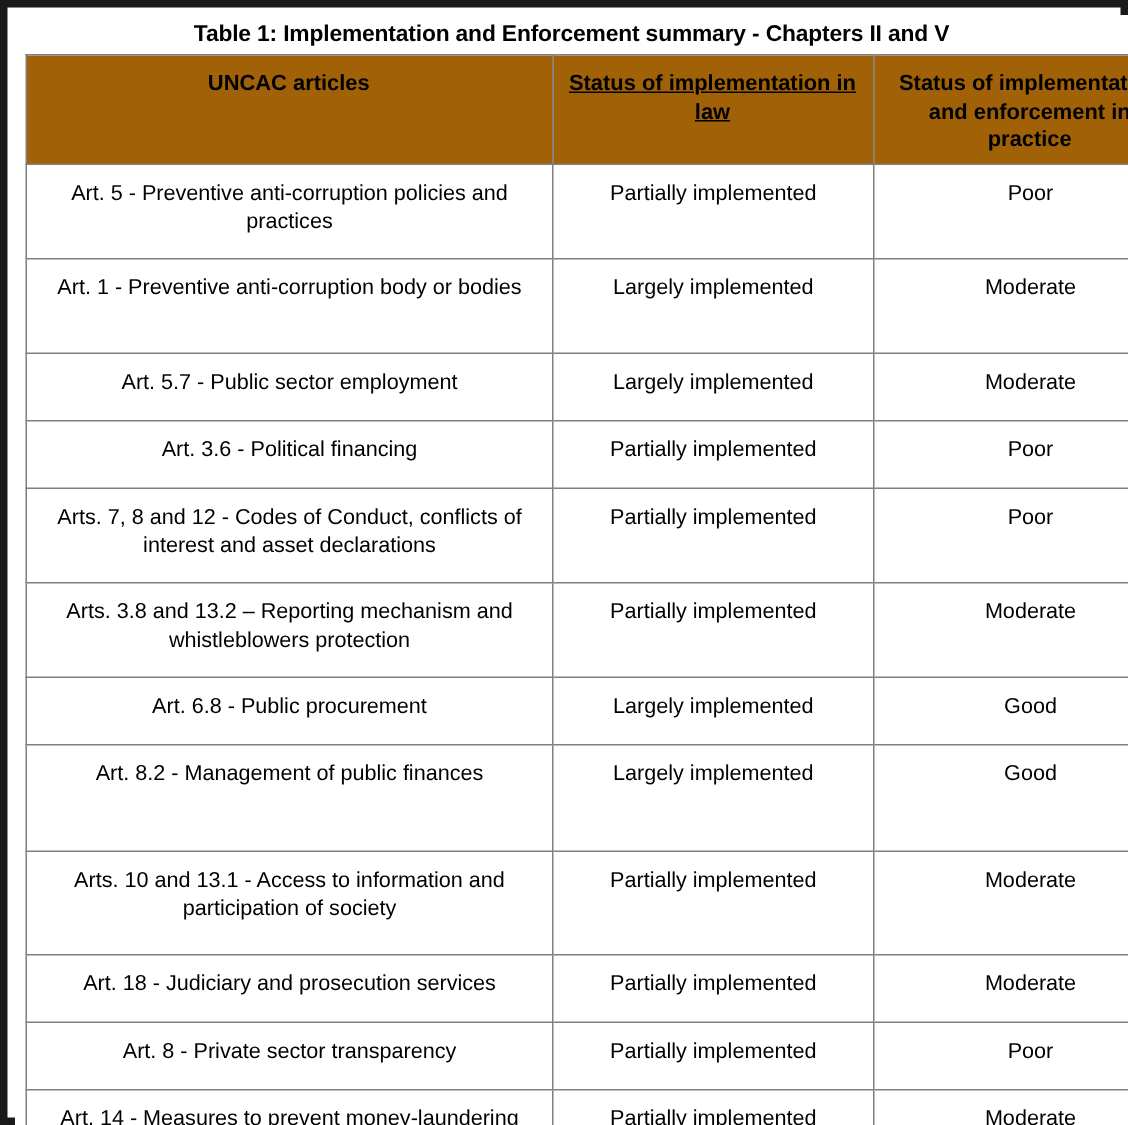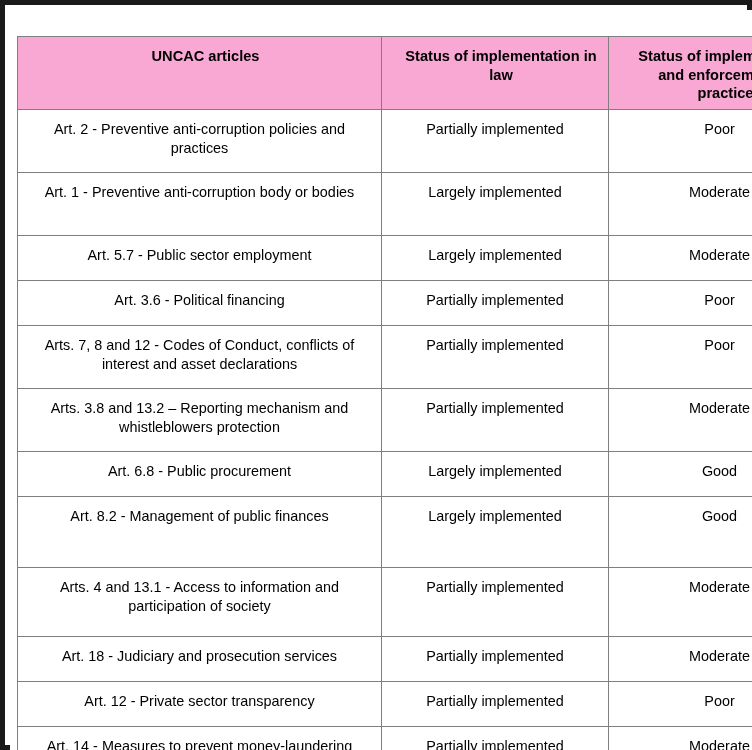--- a/index.html
+++ b/index.html
@@ -62,31 +62,31 @@
 
   .summary-table td,
   .summary-table th {
     border: 1px solid #7f7f7f;
     padding: 0;
     vertical-align: top;
     background: #ffffff;
   }
 
   .summary-table thead th {
-    background: #f9a8d4;
+    background: #a16207;
     font-weight: bold;
     font-size: 14.6px;
     line-height: 1.28;
     text-align: center;
     vertical-align: top;
-    padding: 10px 8px 6px 20px;
+    padding: 10px 8px 6px 7px;
   }
 
   .col-articles { width: 335px; }
-  .col-law { width: 198px; }
+  .col-law { width: 198px; text-decoration: underline; }
   .col-practice { width: 193px; }
 
   .summary-table tbody td {
     font-size: 14.4px;
     line-height: 1.33;
     text-align: center;
     padding: 10px 10px 8px 10px;
   }
 
   .cell-article { padding-left: 12px; padding-right: 12px; }
@@ -96,33 +96,34 @@
   tr.r-single td       { height: 26px; }
   tr.r-single-pad td   { height: 52px; }
   tr.r-tall-2line-b td { height: 50px; }
 </style>
 </head>
 <body>
 
 <div class="page-frame">
   <div class="page-inner">
 
+    <div class="table-title">Table 1: Implementation and Enforcement summary - Chapters II and V</div>
 
     <table class="summary-table">
       <thead>
         <tr>
           <th class="col-articles">UNCAC articles</th>
           <th class="col-law">Status of implementation in law</th>
           <th class="col-practice">Status of implementation and enforcement in practice</th>
         </tr>
       </thead>
       <tbody>
 
         <tr class="r-tall-2line">
-          <td class="cell-article">Art. 2 - Preventive anti-corruption policies and practices</td>
+          <td class="cell-article">Art. 5 - Preventive anti-corruption policies and practices</td>
           <td>Partially implemented</td>
           <td>Poor</td>
         </tr>
 
         <tr class="r-tall-2line">
           <td class="cell-article">Art. 1 - Preventive anti-corruption body or bodies</td>
           <td>Largely implemented</td>
           <td>Moderate</td>
         </tr>
 
@@ -156,33 +157,33 @@
           <td>Good</td>
         </tr>
 
         <tr class="r-single-pad">
           <td class="cell-article">Art. 8.2 - Management of public finances</td>
           <td>Largely implemented</td>
           <td>Good</td>
         </tr>
 
         <tr class="r-tall-2line-b">
-          <td class="cell-article">Arts. 4 and 13.1 - Access to information and participation of society</td>
+          <td class="cell-article">Arts. 10 and 13.1 - Access to information and participation of society</td>
           <td>Partially implemented</td>
           <td>Moderate</td>
         </tr>
 
         <tr class="r-single">
           <td class="cell-article">Art. 18 - Judiciary and prosecution services</td>
           <td>Partially implemented</td>
           <td>Moderate</td>
         </tr>
 
         <tr class="r-single">
-          <td class="cell-article">Art. 12 - Private sector transparency</td>
+          <td class="cell-article">Art. 8 - Private sector transparency</td>
           <td>Partially implemented</td>
           <td>Poor</td>
         </tr>
 
         <tr class="r-tall-2line-b">
           <td class="cell-article">Art. 14 - Measures to prevent money-laundering</td>
           <td>Partially implemented</td>
           <td>Moderate</td>
         </tr>
 

